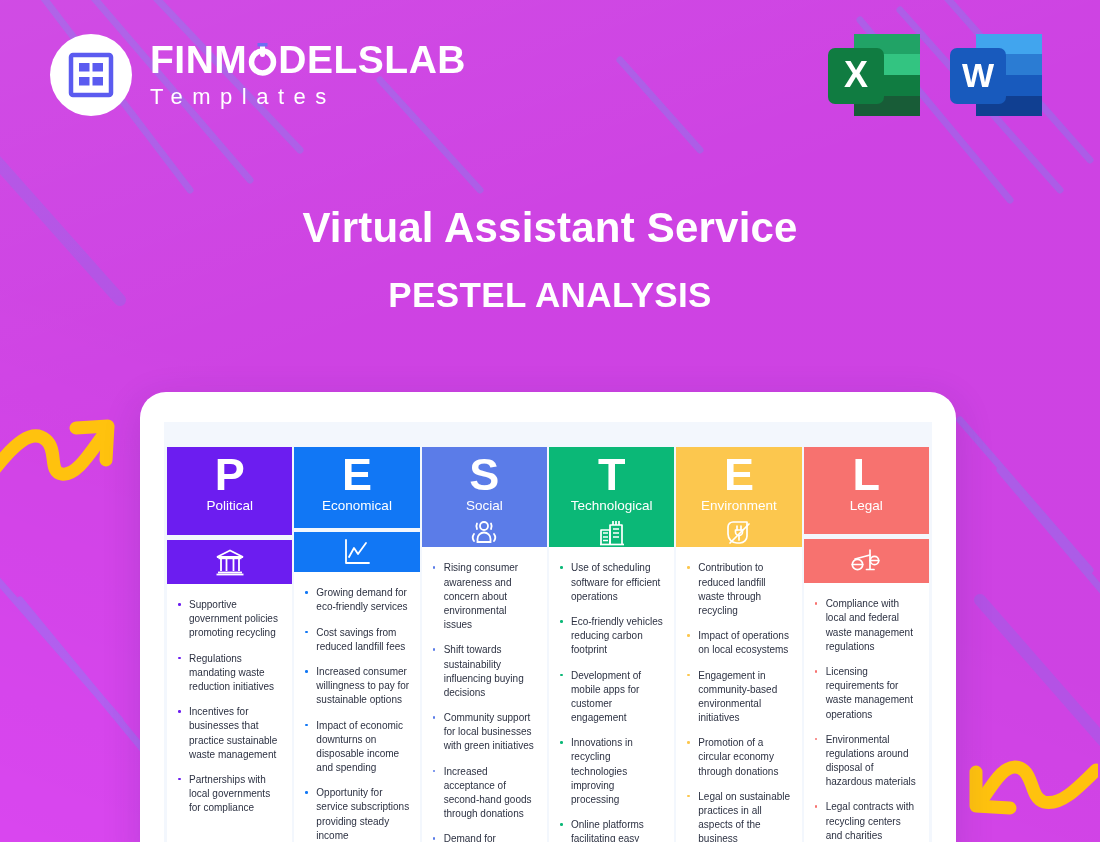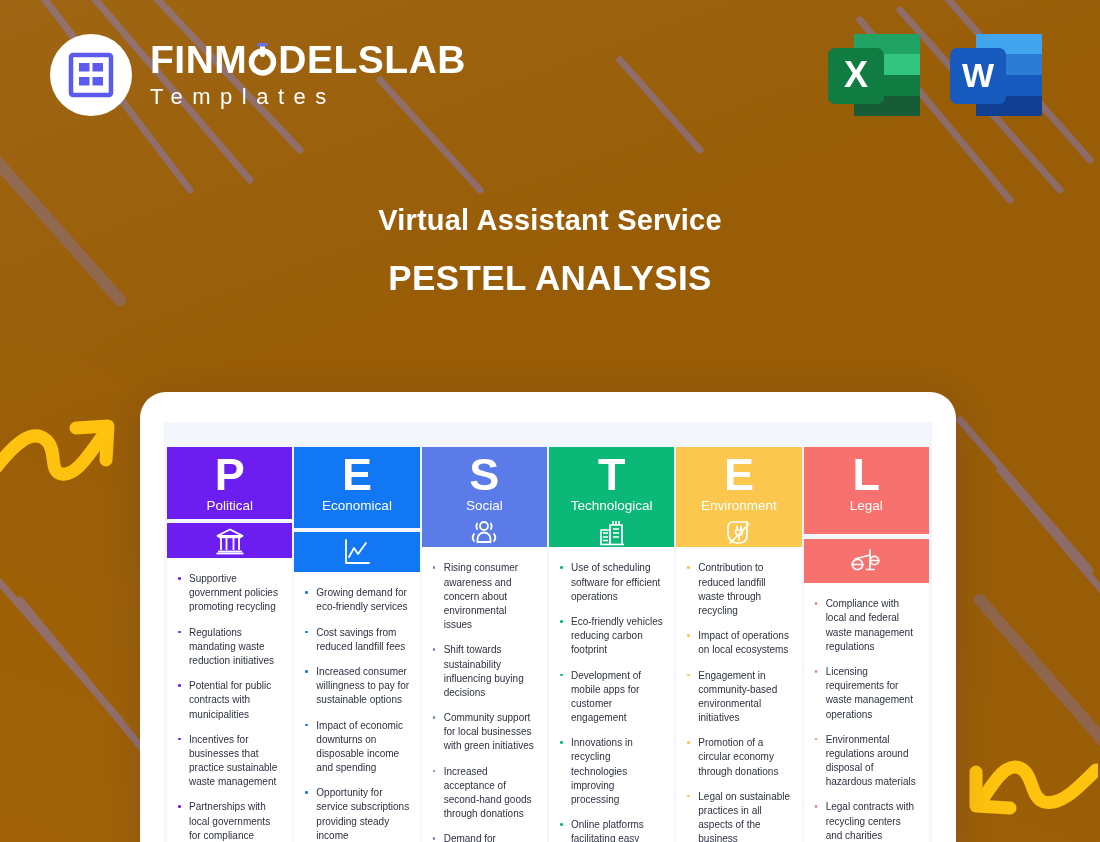--- a/index.html
+++ b/index.html
@@ -11,21 +11,21 @@
     height: 842px;
     overflow: hidden;
     font-family: "Liberation Sans", sans-serif;
     background: #6d6df0;
   }
 
   .poster {
     position: relative;
     width: 1100px;
     height: 842px;
-    background: #a16207;
+    background: #d946ef;
     overflow: hidden;
   }
 
   
   .bg-texture {
     position: absolute;
     inset: 0;
     pointer-events: none;
     opacity: .5;
   }
@@ -93,21 +93,21 @@
 
   
   .titles {
     position: absolute;
     left: 0; right: 0;
     top: 202px;
     text-align: center;
     color: #ffffff;
   }
   .title-main {
-    font-size: 29px;
+    font-size: 42px;
     font-weight: bold;
     letter-spacing: .2px;
     line-height: 1.25;
   }
   .title-sub {
     font-size: 35px;
     font-weight: bold;
     letter-spacing: .4px;
     line-height: 1.25;
     margin-top: 18px;
@@ -325,21 +325,20 @@
                   <path d="M1.5 26.5 H28.5"></path>
                   <path d="M6 11 V23 M11.5 11 V23 M18.5 11 V23 M24 11 V23"></path>
                   <path d="M3.5 10.3 H26.5"></path>
                 </g>
               </svg>
           </div>
           <div class="col-body">
             <ul class="bullets" style="--bullet:#6c1df0">
               <li>Supportive government policies promoting recycling</li>
               <li>Regulations mandating waste reduction initiatives</li>
-              <li>Potential for public contracts with municipalities</li>
               <li>Incentives for businesses that practice sustainable waste management</li>
               <li>Partnerships with local governments for compliance</li>
             </ul>
           </div>
         </div>
 
         <div class="col">
           <div class="col-head" style="background:#1177f5">
             <div class="col-letter">E</div>
             <div class="col-label">Economical</div>

